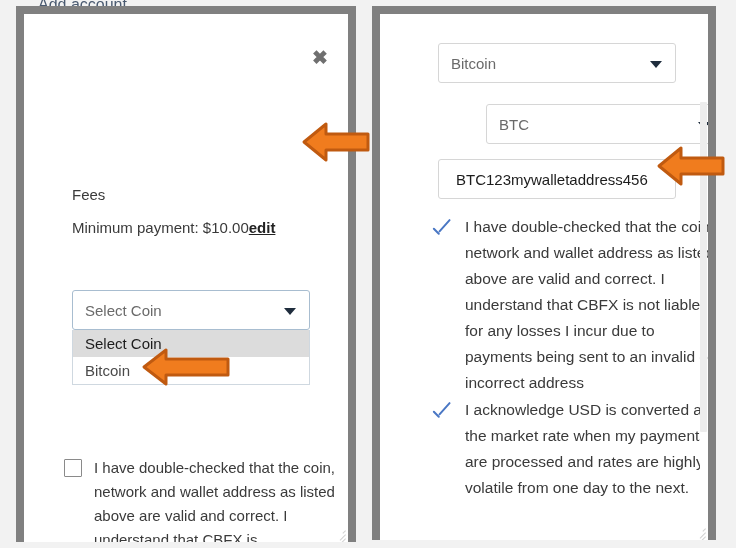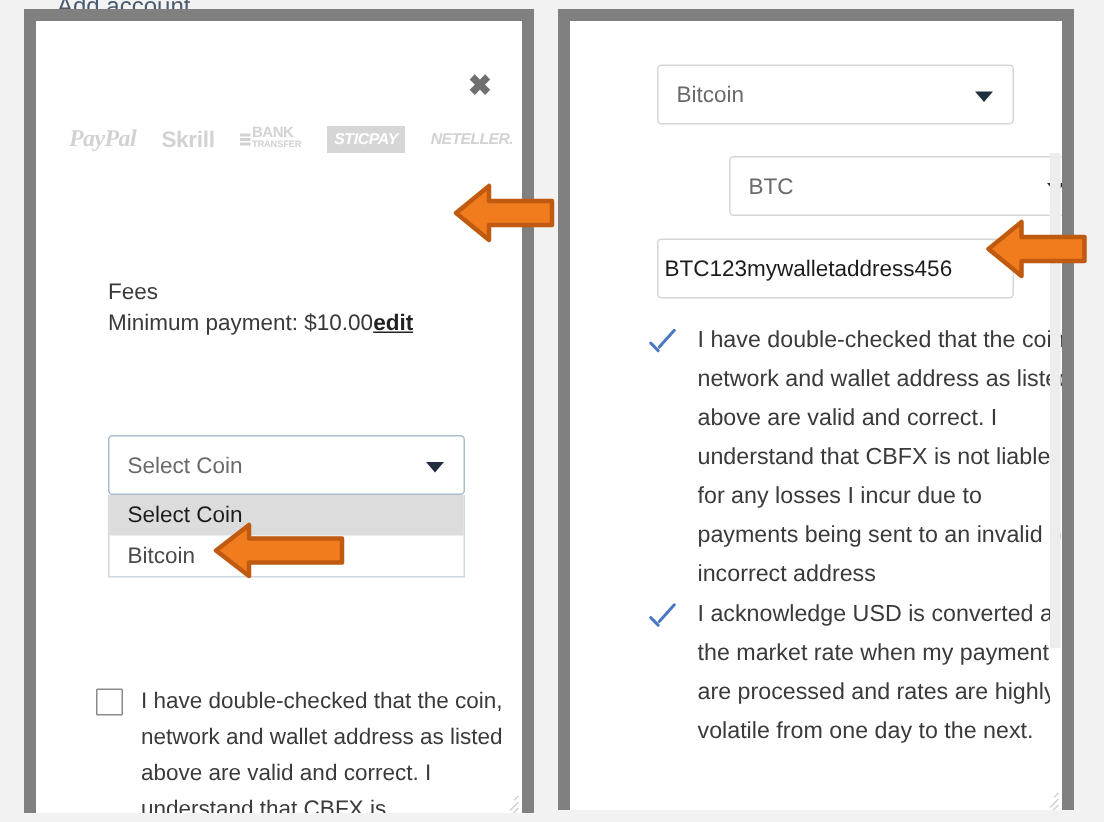--- a/index.html
+++ b/index.html
@@ -96,21 +96,21 @@
   }
   .sel .caret {
     position: absolute; right: 13px; top: 50%; margin-top: -2px;
     width: 0; height: 0;
     border-left: 6px solid transparent; border-right: 6px solid transparent;
     border-top: 7px solid #1f2d3d;
   }
   .sel-crypto { left: 48px; top: 118px; width: 238px; }
 
   .fees-block { position: absolute; left: 48px; top: 172px; color: #333; }
-  .fees-title { font-size: 15px; color: #3a3a3a; margin-bottom: 4px; }
+  .fees-title { font-size: 15px; color: #3a3a3a; margin-bottom: 16px; }
   .fees-min  { font-size: 15px; color: #3a3a3a; white-space: nowrap; }
   .fees-min b { font-weight: 700; text-decoration: underline; color: #222; }
 
   .sel-coin {
     left: 48px; top: 276px; width: 238px;
     border: 1px solid #a8bdd0;
   }
   .coin-list {
     position: absolute; left: 48px; top: 316px; width: 238px;
     background: #fff; border: 1px solid #cfd8e0; border-top: none;
@@ -138,21 +138,21 @@
 
   
   .rp { position: absolute; inset: 0; }
   .rp .sel { border: 1px solid #d6d6d6; }
   .sel-bitcoin { left: 58px; top: 29px; width: 238px; }
   .sel-btc     { left: 58px; top: 90px; width: 238px; margin-left: 48px; }
 
   .addr-input {
     position: absolute; left: 58px; top: 145px; width: 238px; height: 40px;
     border: 1px solid #d6d6d6; border-radius: 3px; background: #fff;
-    display: flex; align-items: center; padding: 0 4px;
+    display: flex; align-items: center; padding: 0 17px;
     font-size: 15px; color: #1c1c1c;
   }
 
   .check-row {
     position: absolute; display: flex; gap: 11px;
   }
   .check-row .tick {
     flex: 0 0 auto; width: 22px; height: 22px; margin-top: 4px; position: relative;
   }
   .check-row .tick::before,
@@ -178,37 +178,20 @@
 
   <div class="bg-header">Add account</div>
 
   <div class="panel panel-left">
     <div class="panel-inner">
 
       <div class="modal-body">
 
         <div class="close-x">✖</div>
 
-        <div class="logo-row">
-          <span class="logo logo-paypal">PayPal</span>
-          <span class="logo logo-skrill">Skrill</span>
-          <span class="logo logo-bank">
-            <span class="bars">
-                <span></span>
-                <span></span>
-                <span></span>
-              </span>
-            <span class="txt">
-              <span class="b1" style="display:block">BANK</span>
-              <span class="b2" style="display:block">TRANSFER</span>
-            </span>
-          </span>
-          <span class="logo logo-stic">STICPAY</span>
-          <span class="logo logo-neteller">NETELLER.</span>
-        </div>
 
 
         <div class="fees-block">
           <div class="fees-title">Fees</div>
           <div class="fees-min">
             <span>Minimum payment: $10.00</span><b>edit</b>
           </div>
         </div>
 
         <div class="sel sel-coin">

